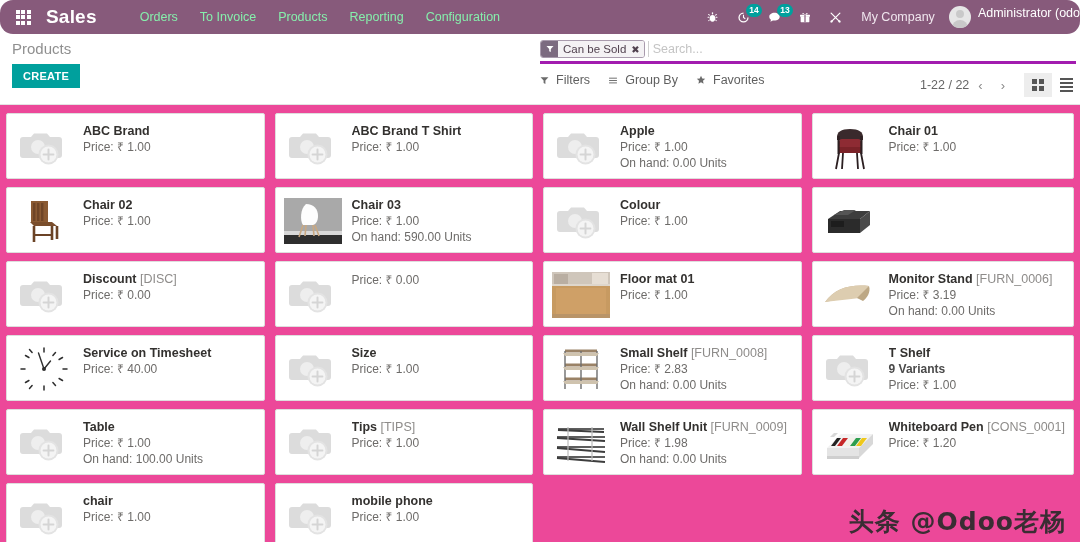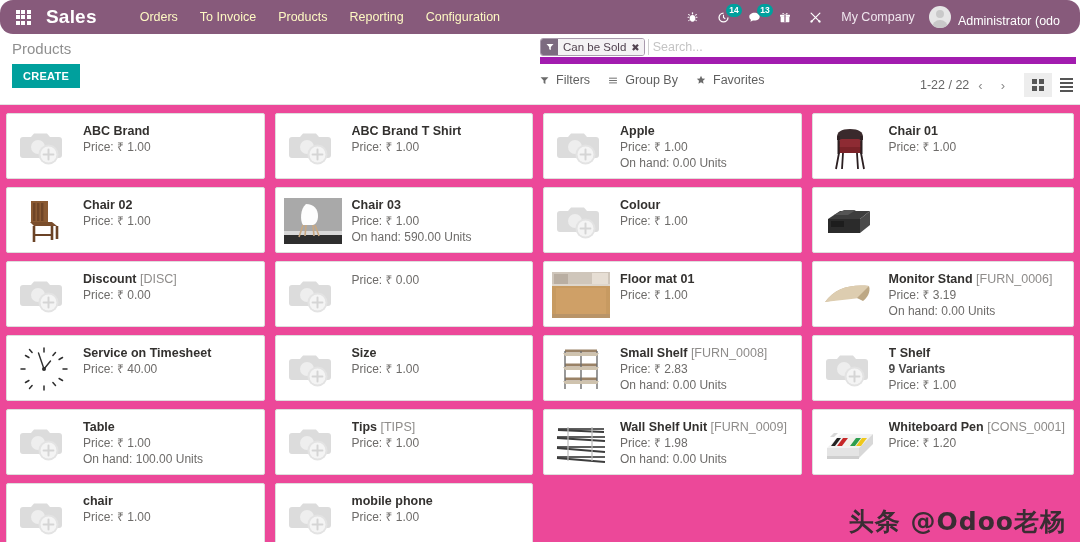--- a/index.html
+++ b/index.html
@@ -36,21 +36,21 @@
   .grid9 i { background: #ffffff; display: block; width: 4px; height: 4px; }
   .brand {
     font-size: 19px;
     font-weight: bold;
     color: #ffffff;
     padding-right: 32px;
     letter-spacing: .2px;
   }
   .menu-items { display: flex; align-items: center; }
   .menu-items a {
-    color: #fef9c3;
+    color: #86efac;
     text-decoration: none;
     font-size: 12.5px;
     padding: 8px 11px;
     white-space: nowrap;
   }
   .nav-right {
     margin-left: auto;
     display: flex;
     align-items: center;
     padding-right: 0;
@@ -74,21 +74,21 @@
     padding: 2px 3px 2px 3px;
     border-radius: 7px;
     font-weight: bold;
     min-width: 14px;
     text-align: center;
   }
   .company-name {
     font-size: 12.5px; color: #f0e6ee;
     padding: 0 14px 0 10px; white-space: nowrap;
   }
-  .user-block { display: flex; align-items: flex-end; padding-right: 20px; }
+  .user-block { display: flex; align-items: flex-start; padding-right: 0; }
   .avatar {
     width: 22px; height: 22px; border-radius: 50%;
     background: #e6e6e6;
     position: relative; overflow: hidden;
     margin-right: 7px;
     flex: 0 0 22px;
   }
   .avatar::before {
     content: ""; position: absolute;
     width: 8px; height: 8px; border-radius: 50%;
@@ -119,21 +119,21 @@
     font-weight: bold;
     letter-spacing: .3px;
     padding: 6px 11px;
     border-radius: 0;
     cursor: pointer;
     font-family: "Liberation Sans", sans-serif;
   }
   .cp-right { position: absolute; right: 0; top: 6px; width: 540px; }
 
   .searchview {
-    border-bottom: 7px solid #a21caf;
+    border-bottom: 3px solid #a21caf;
     display: flex; align-items: center;
     padding-bottom: 3px;
     height: 24px;
     margin-right: 4px;
   }
   .facet {
     display: flex; align-items: stretch;
     border: 1px solid #a99bad;
     border-radius: 3px;
     height: 18px;

